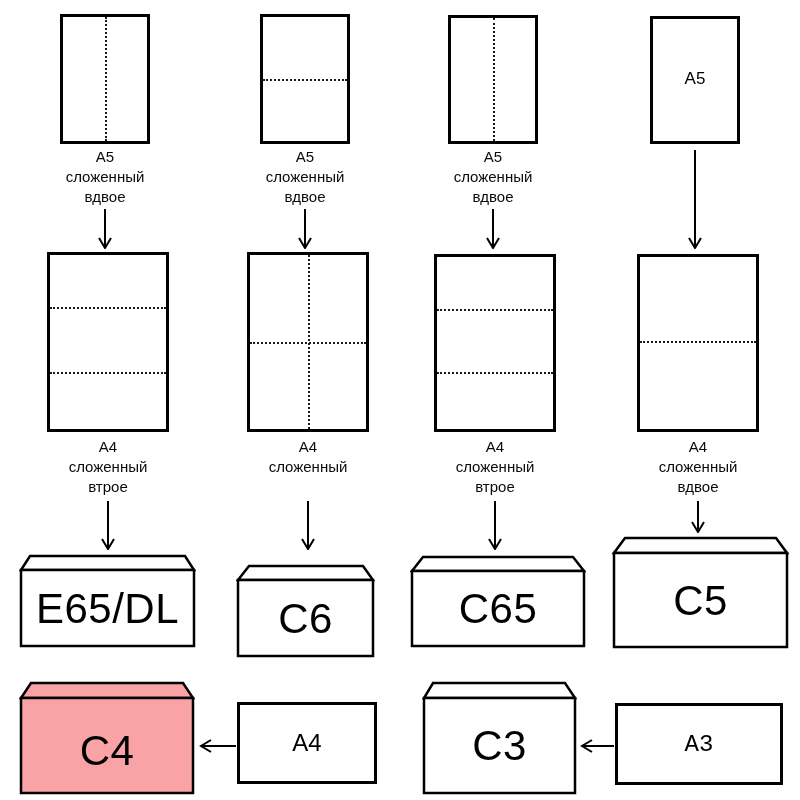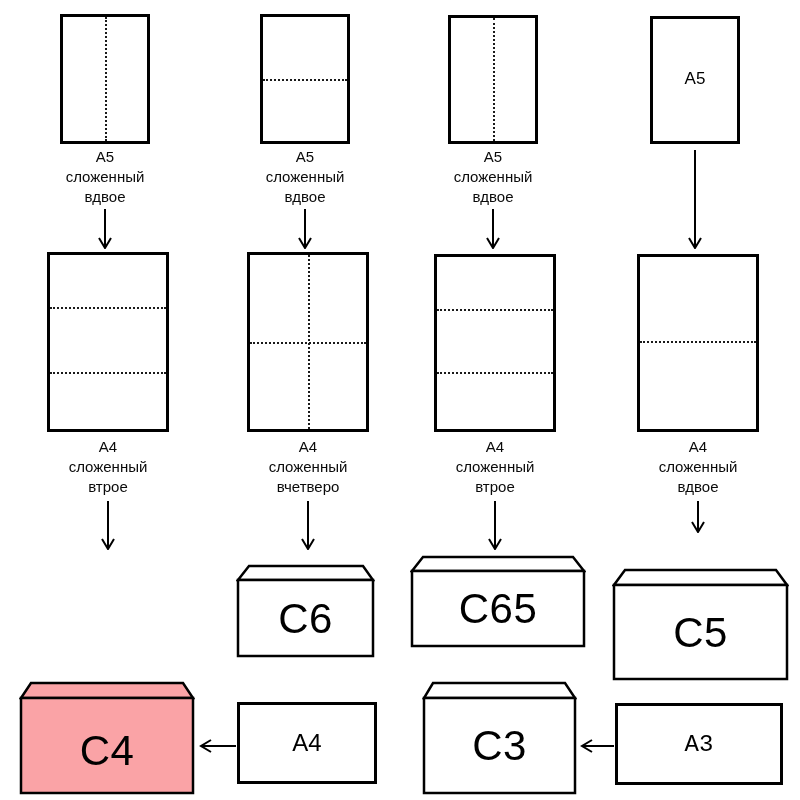--- a/index.html
+++ b/index.html
@@ -147,21 +147,20 @@
     <polyline points="3,38 9,48 15,38" fill="none" stroke="#000" stroke-width="2"></polyline>
   </svg>
 
   <div class="paper" style="left:247px; top:252px; width:122px; height:180px;">
     <div class="fold-v" style="left:50%;"></div>
     <div class="fold-h" style="top:50%;"></div>
   </div>
   <div class="caption" style="left:233px; top:437px;">
     <div>A4</div>
     <div>сложенный</div>
-    <div>вчетверо</div>
   </div>
   <svg class="arrow" style="left:299px; top:501px;" width="18" height="49" viewBox="0 0 18 49">
     <line x1="9" y1="0" x2="9" y2="47" stroke="#000" stroke-width="2"></line>
     <polyline points="3,38 9,48 15,38" fill="none" stroke="#000" stroke-width="2"></polyline>
   </svg>
 
   <div class="paper" style="left:434px; top:254px; width:122px; height:178px;">
     <div class="fold-h" style="top:30%;"></div>
     <div class="fold-h" style="top:67%;"></div>
   </div>
@@ -181,38 +180,45 @@
   <div class="caption" style="left:623px; top:437px;">
     <div>A4</div>
     <div>сложенный</div>
     <div>вдвое</div>
   </div>
   <svg class="arrow" style="left:689px; top:501px;" width="18" height="32" viewBox="0 0 18 32">
     <line x1="9" y1="0" x2="9" y2="30" stroke="#000" stroke-width="2"></line>
     <polyline points="3,21 9,31 15,21" fill="none" stroke="#000" stroke-width="2"></polyline>
   </svg>
 
+  <div class="envelope" style="left:19px; top:554px; width:177px; height:94px;">
+    <svg width="177" height="94" viewBox="0 0 177 94">
+      <polygon points="11,2 166,2 175,16 2,16" fill="#ffffff" stroke="#000" stroke-width="2.5"></polygon>
+      <rect x="2" y="16" width="173" height="76" fill="#ffffff" stroke="#000" stroke-width="2.5"></rect>
+    </svg>
+    <div class="envelope-label" style="top:15px; height:79px;">E65/DL</div>
+  </div>
 
   <div class="envelope" style="left:236px; top:554px; width:139px; height:94px;margin-top:10px;">
     <svg width="139" height="94" viewBox="0 0 139 94">
       <polygon points="13,2 127,2 137,16 2,16" fill="#ffffff" stroke="#000" stroke-width="2.5"></polygon>
       <rect x="2" y="16" width="135" height="76" fill="#ffffff" stroke="#000" stroke-width="2.5"></rect>
     </svg>
     <div class="envelope-label" style="top:15px; height:79px;">C6</div>
   </div>
 
   <div class="envelope" style="left:410px; top:555px; width:176px; height:93px;">
     <svg width="176" height="93" viewBox="0 0 176 93">
       <polygon points="13,2 163,2 174,16 2,16" fill="#ffffff" stroke="#000" stroke-width="2.5"></polygon>
       <rect x="2" y="16" width="172" height="75" fill="#ffffff" stroke="#000" stroke-width="2.5"></rect>
     </svg>
     <div class="envelope-label" style="top:15px; height:78px;border-radius:9px;">C65</div>
   </div>
 
-  <div class="envelope" style="left:612px; top:536px; width:177px; height:113px;margin-top:32px;">
+  <div class="envelope" style="left:612px; top:536px; width:177px; height:113px;">
     <svg width="177" height="113" viewBox="0 0 177 113">
       <polygon points="13,2 164,2 175,17 2,17" fill="#ffffff" stroke="#000" stroke-width="2.5"></polygon>
       <rect x="2" y="17" width="173" height="94" fill="#ffffff" stroke="#000" stroke-width="2.5"></rect>
     </svg>
     <div class="envelope-label" style="top:16px; height:97px;">C5</div>
   </div>
 
   <div class="envelope" style="left:19px; top:681px; width:176px; height:114px;">
     <svg width="176" height="114" viewBox="0 0 176 114">
       <polygon points="12,2 164,2 174,17 2,17" stroke="#000" stroke-width="2.5" fill="#FAA3A6"></polygon>

